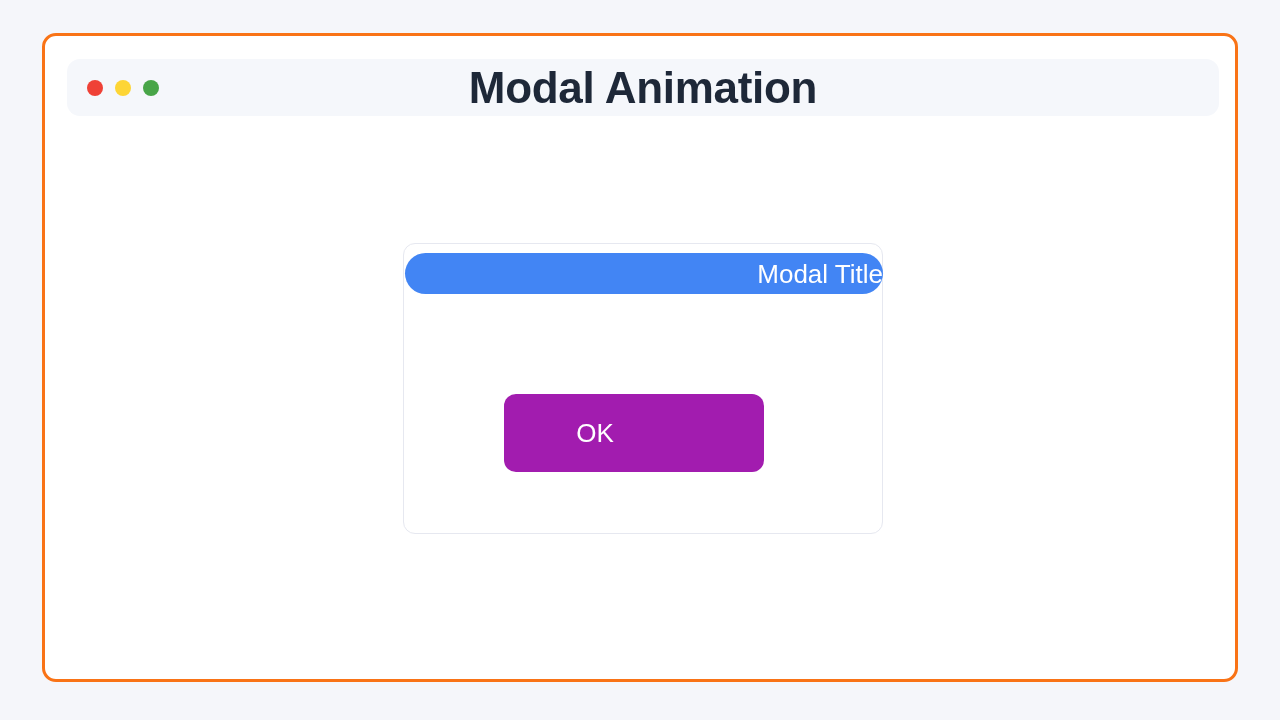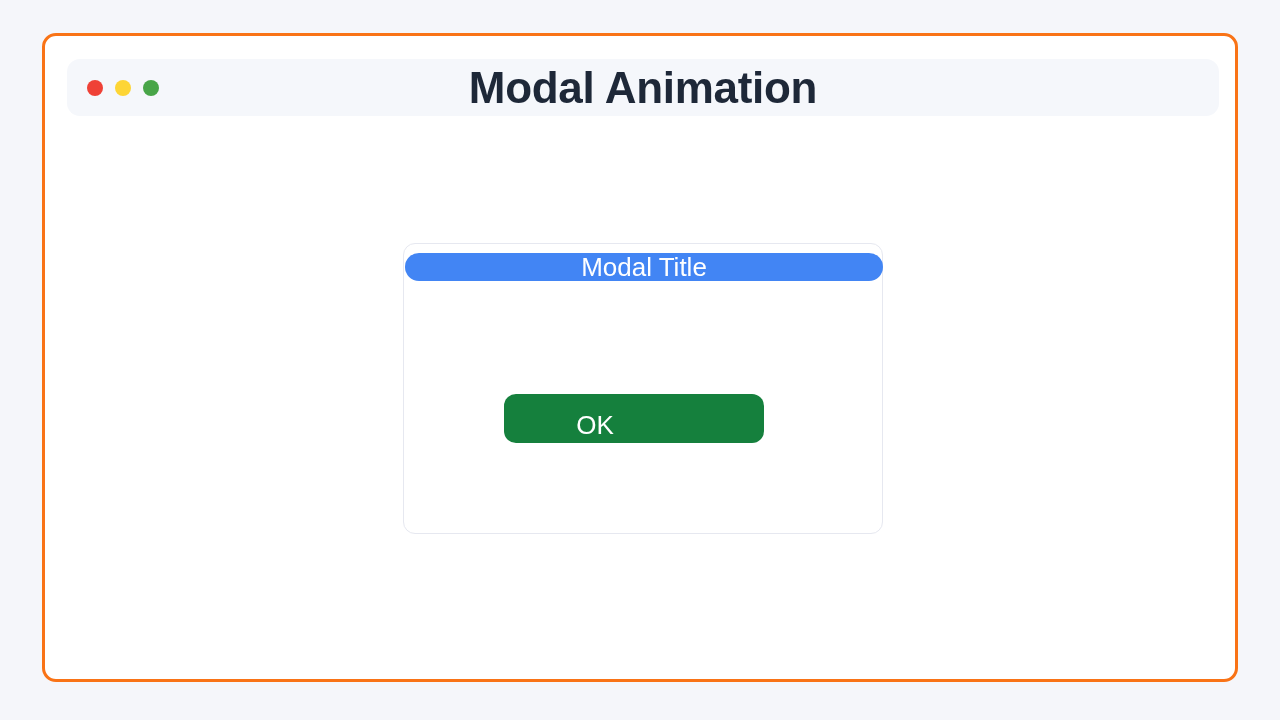--- a/index.html
+++ b/index.html
@@ -101,26 +101,26 @@
     background: #ffffff;
     border: 1px solid #e6e8f0;
     border-radius: 12px;
   }
 
   .modal-header {
     position: absolute;
     left: 2px;
     top: 10px;
     width: 478px;
-    height: 28px;
+    height: 41px;
     background: #4285f4;
     border-radius: 22px;
     display: flex;
     align-items: center;
-    justify-content: center;
+    justify-content: flex-end;
   }
 
   .modal-title {
     color: #ffffff;
     font-size: 26px;
     font-weight: normal;
     line-height: 1;
   }
 
   .modal-content {
@@ -129,22 +129,22 @@
     top: 51px;
     right: 0;
     bottom: 0;
   }
 
   .modal-ok-button {
     position: absolute;
     left: 100px;
     top: 99px;
     width: 260px;
-    height: 49px;
-    background: #15803d;
+    height: 78px;
+    background: #a21caf;
     border: none;
     border-radius: 12px;
     color: #ffffff;
     font-family: "Liberation Sans", sans-serif;
     font-size: 26px;
     line-height: 62px;
     text-align: center;
     padding: 0 0 0 0;
     cursor: pointer;
     display: block;

